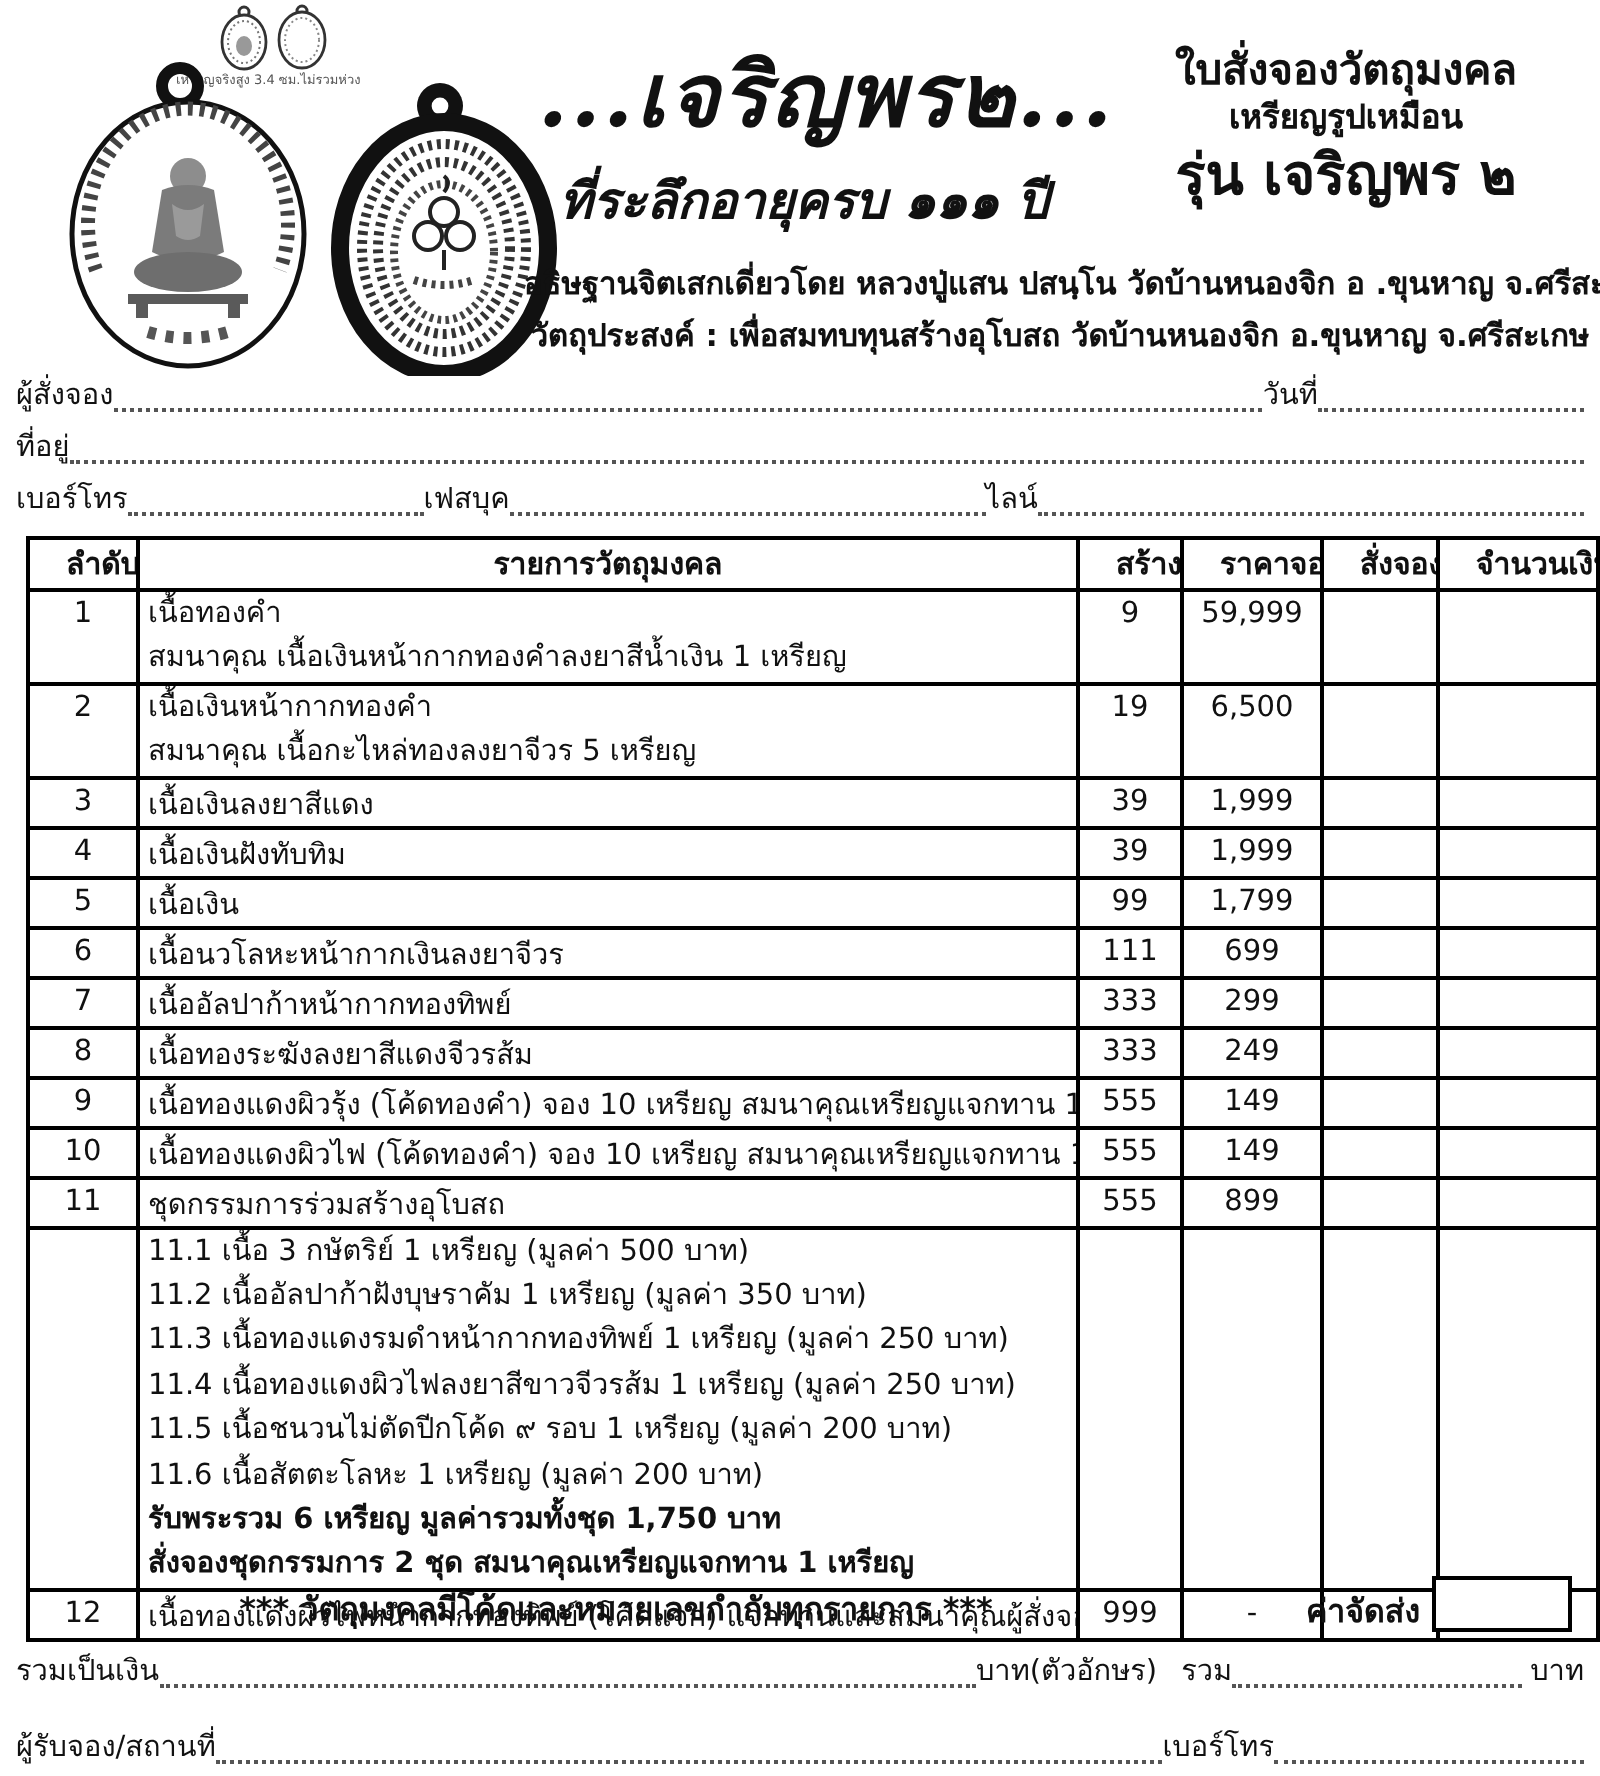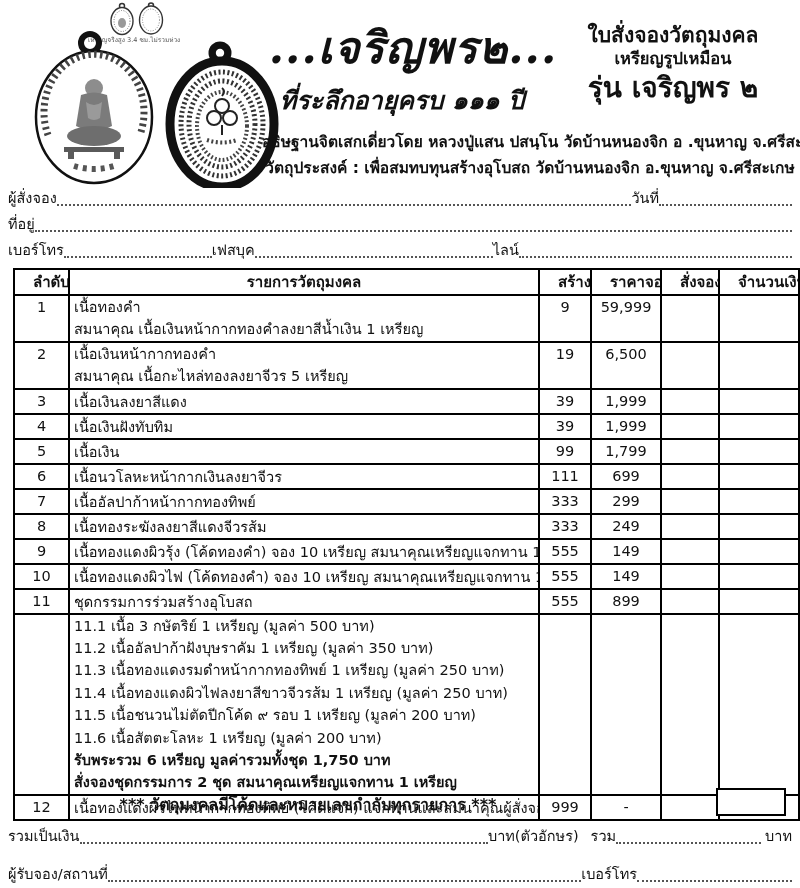--- a/index.html
+++ b/index.html
@@ -257,20 +257,21 @@
         <td class="l">เนื้อทองแดงผิวไฟหน้ากากทองทิพย์ (โค้ดแจก) แจกทานและสมนาคุณผู้สั่งจองพระ</td>
         <td class="c">999</td>
         <td class="c">-</td>
         <td></td>
         <td></td>
       </tr>
     </tbody>
   </table>
 
   <div class="abs note-line ctr" style="left:13px; top:792px; width:590px;">*** วัตถุมงคลมีโค้ดและหมายเลขกำกับทุกรายการ ***</div>
+  <div class="abs note-line" style="left:560px; top:793px; width:150px; text-align:right;">ค่าจัดส่ง</div>
   <div class="abs ship-box" style="left:716px; top:788px; width:66px; height:24px;"></div>
 
   <div class="abs fline" style="left:8px; top:828px; width:784px;">
     <span class="lbl">รวมเป็นเงิน</span>
     <span class="dots grow"></span>
     <span class="lbl">บาท(ตัวอักษร)</span>
     <span class="lbl" style="margin-left:12px;">รวม</span>
     <span class="dots" style="width:145px;"></span>
     <span class="lbl" style="margin-left:4px;">บาท</span>
   </div>

